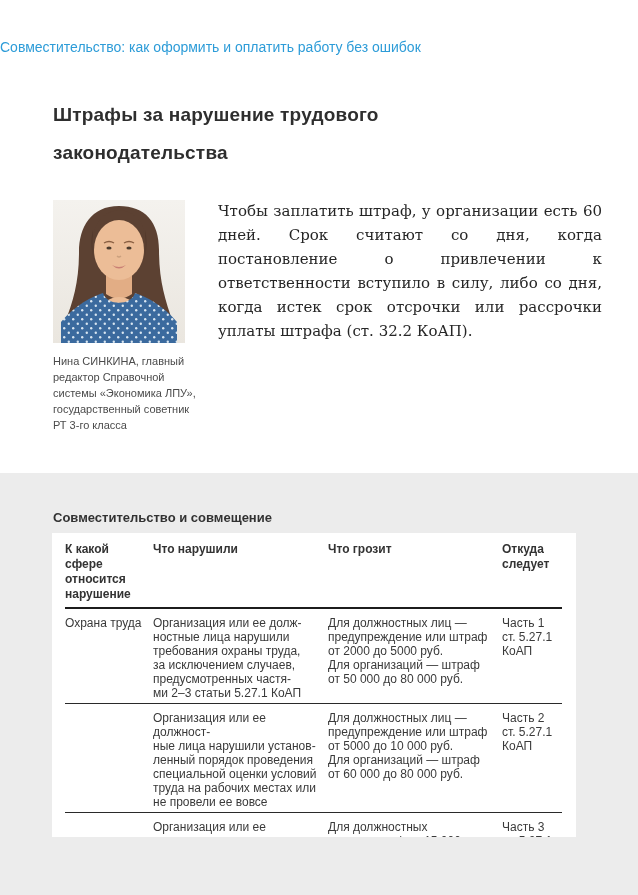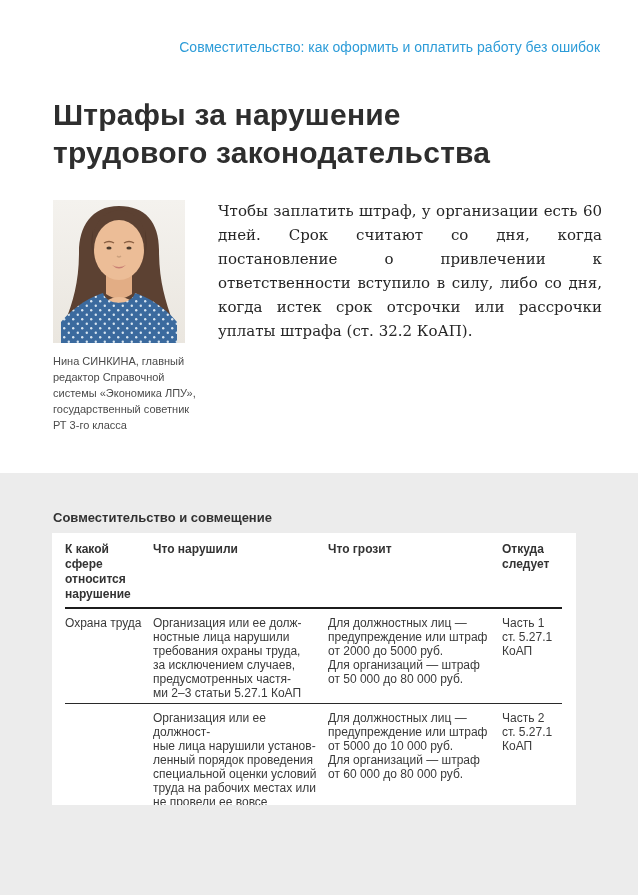--- a/index.html
+++ b/index.html
@@ -8,32 +8,31 @@
     position: relative;
     background: #ffffff;
     font-family: "Liberation Sans", sans-serif;
     overflow: hidden;
   }
 
   
   .running-head {
     position: absolute;
     top: 39px; left: 0; right: 38px;
-    text-align: right;
     font-size: 14px;
     color: #2d9cd8;
     font-weight: 400;
   }
 
   
   .page-title {
     position: absolute;
     top: 96px; left: 53px;
     width: 500px;
-    font-size: 30px;
+    font-size: 19px;
     line-height: 38px;
     font-weight: 700;
     color: #2e2e2e;
     letter-spacing: 0.2px;
   }
 
   
   .author-col {
     position: absolute;
     top: 200px; left: 53px;
@@ -77,21 +76,21 @@
     font-size: 13px;
     font-weight: 700;
     color: #323232;
     margin-top: 7px;
   }
 
   
   .table-card {
     position: absolute;
     top: 60px; left: 52px;
-    width: 524px; height: 272px;
+    width: 524px; height: 304px;
     background: #ffffff;
     padding: 9px 14px 0 13px;
     overflow: hidden;
   }
   table.penalties {
     border-collapse: collapse;
     table-layout: fixed;
     width: 497px;
     font-size: 12px;
     line-height: 14px;

